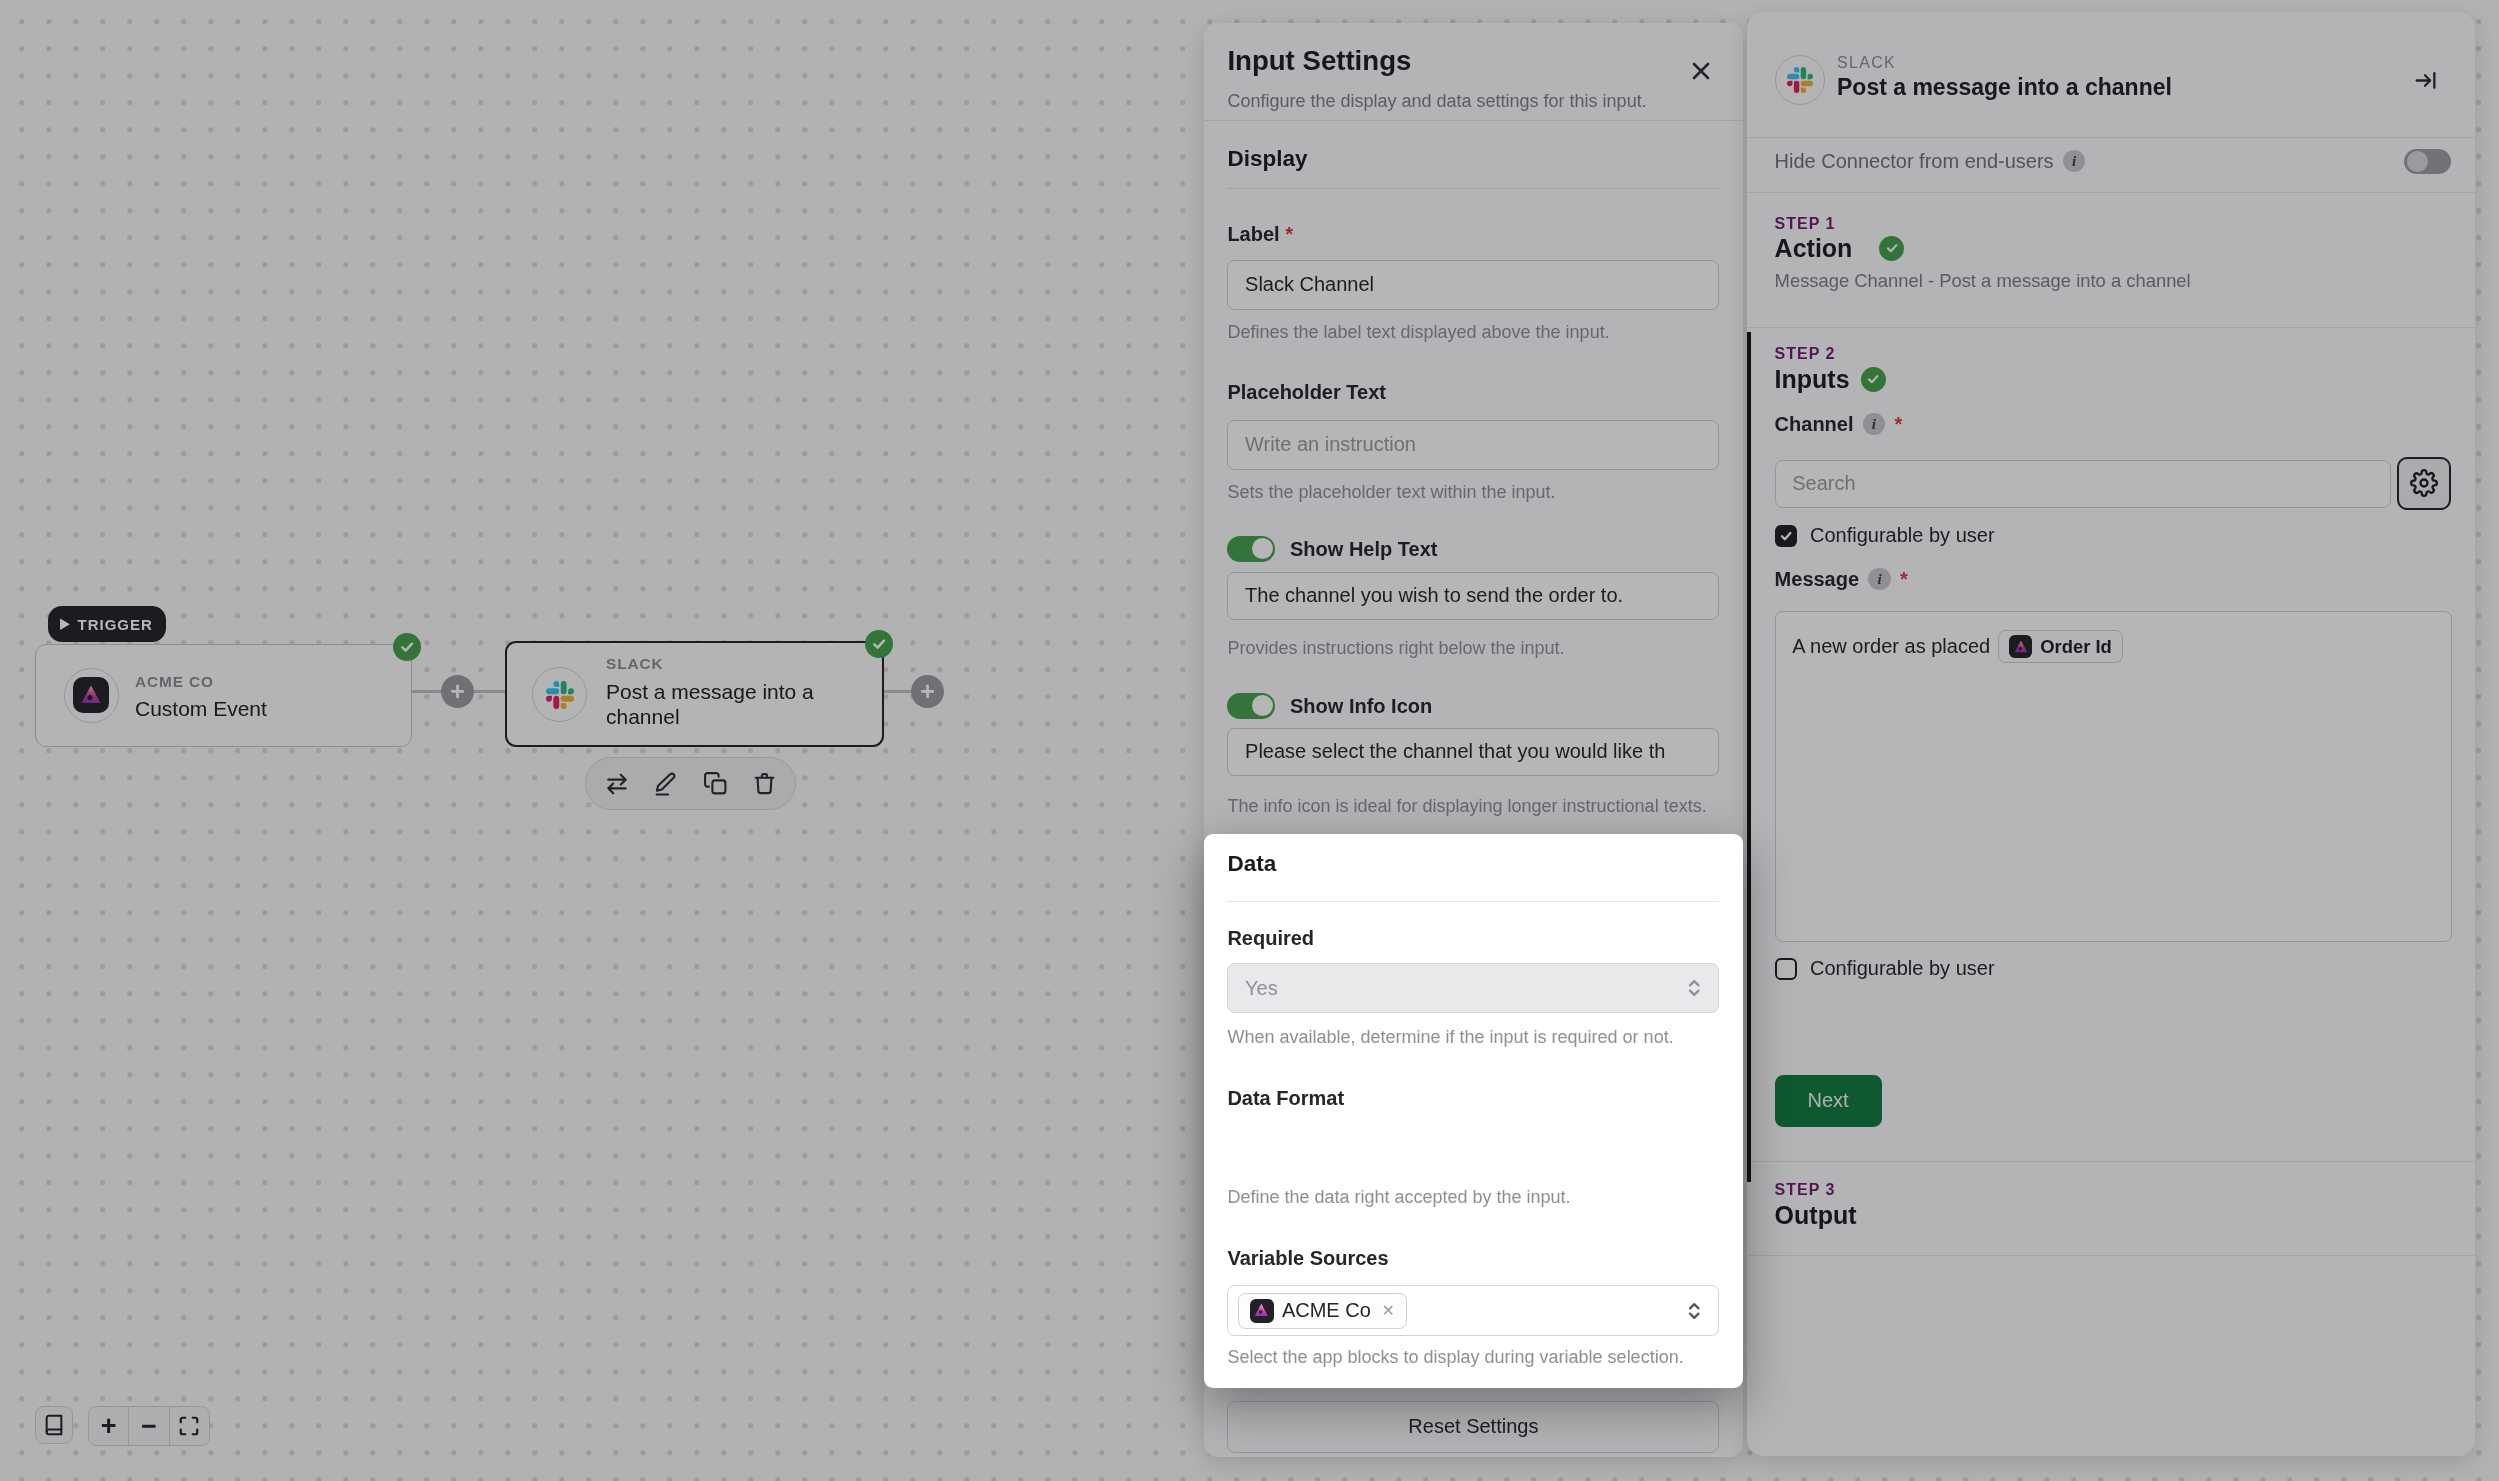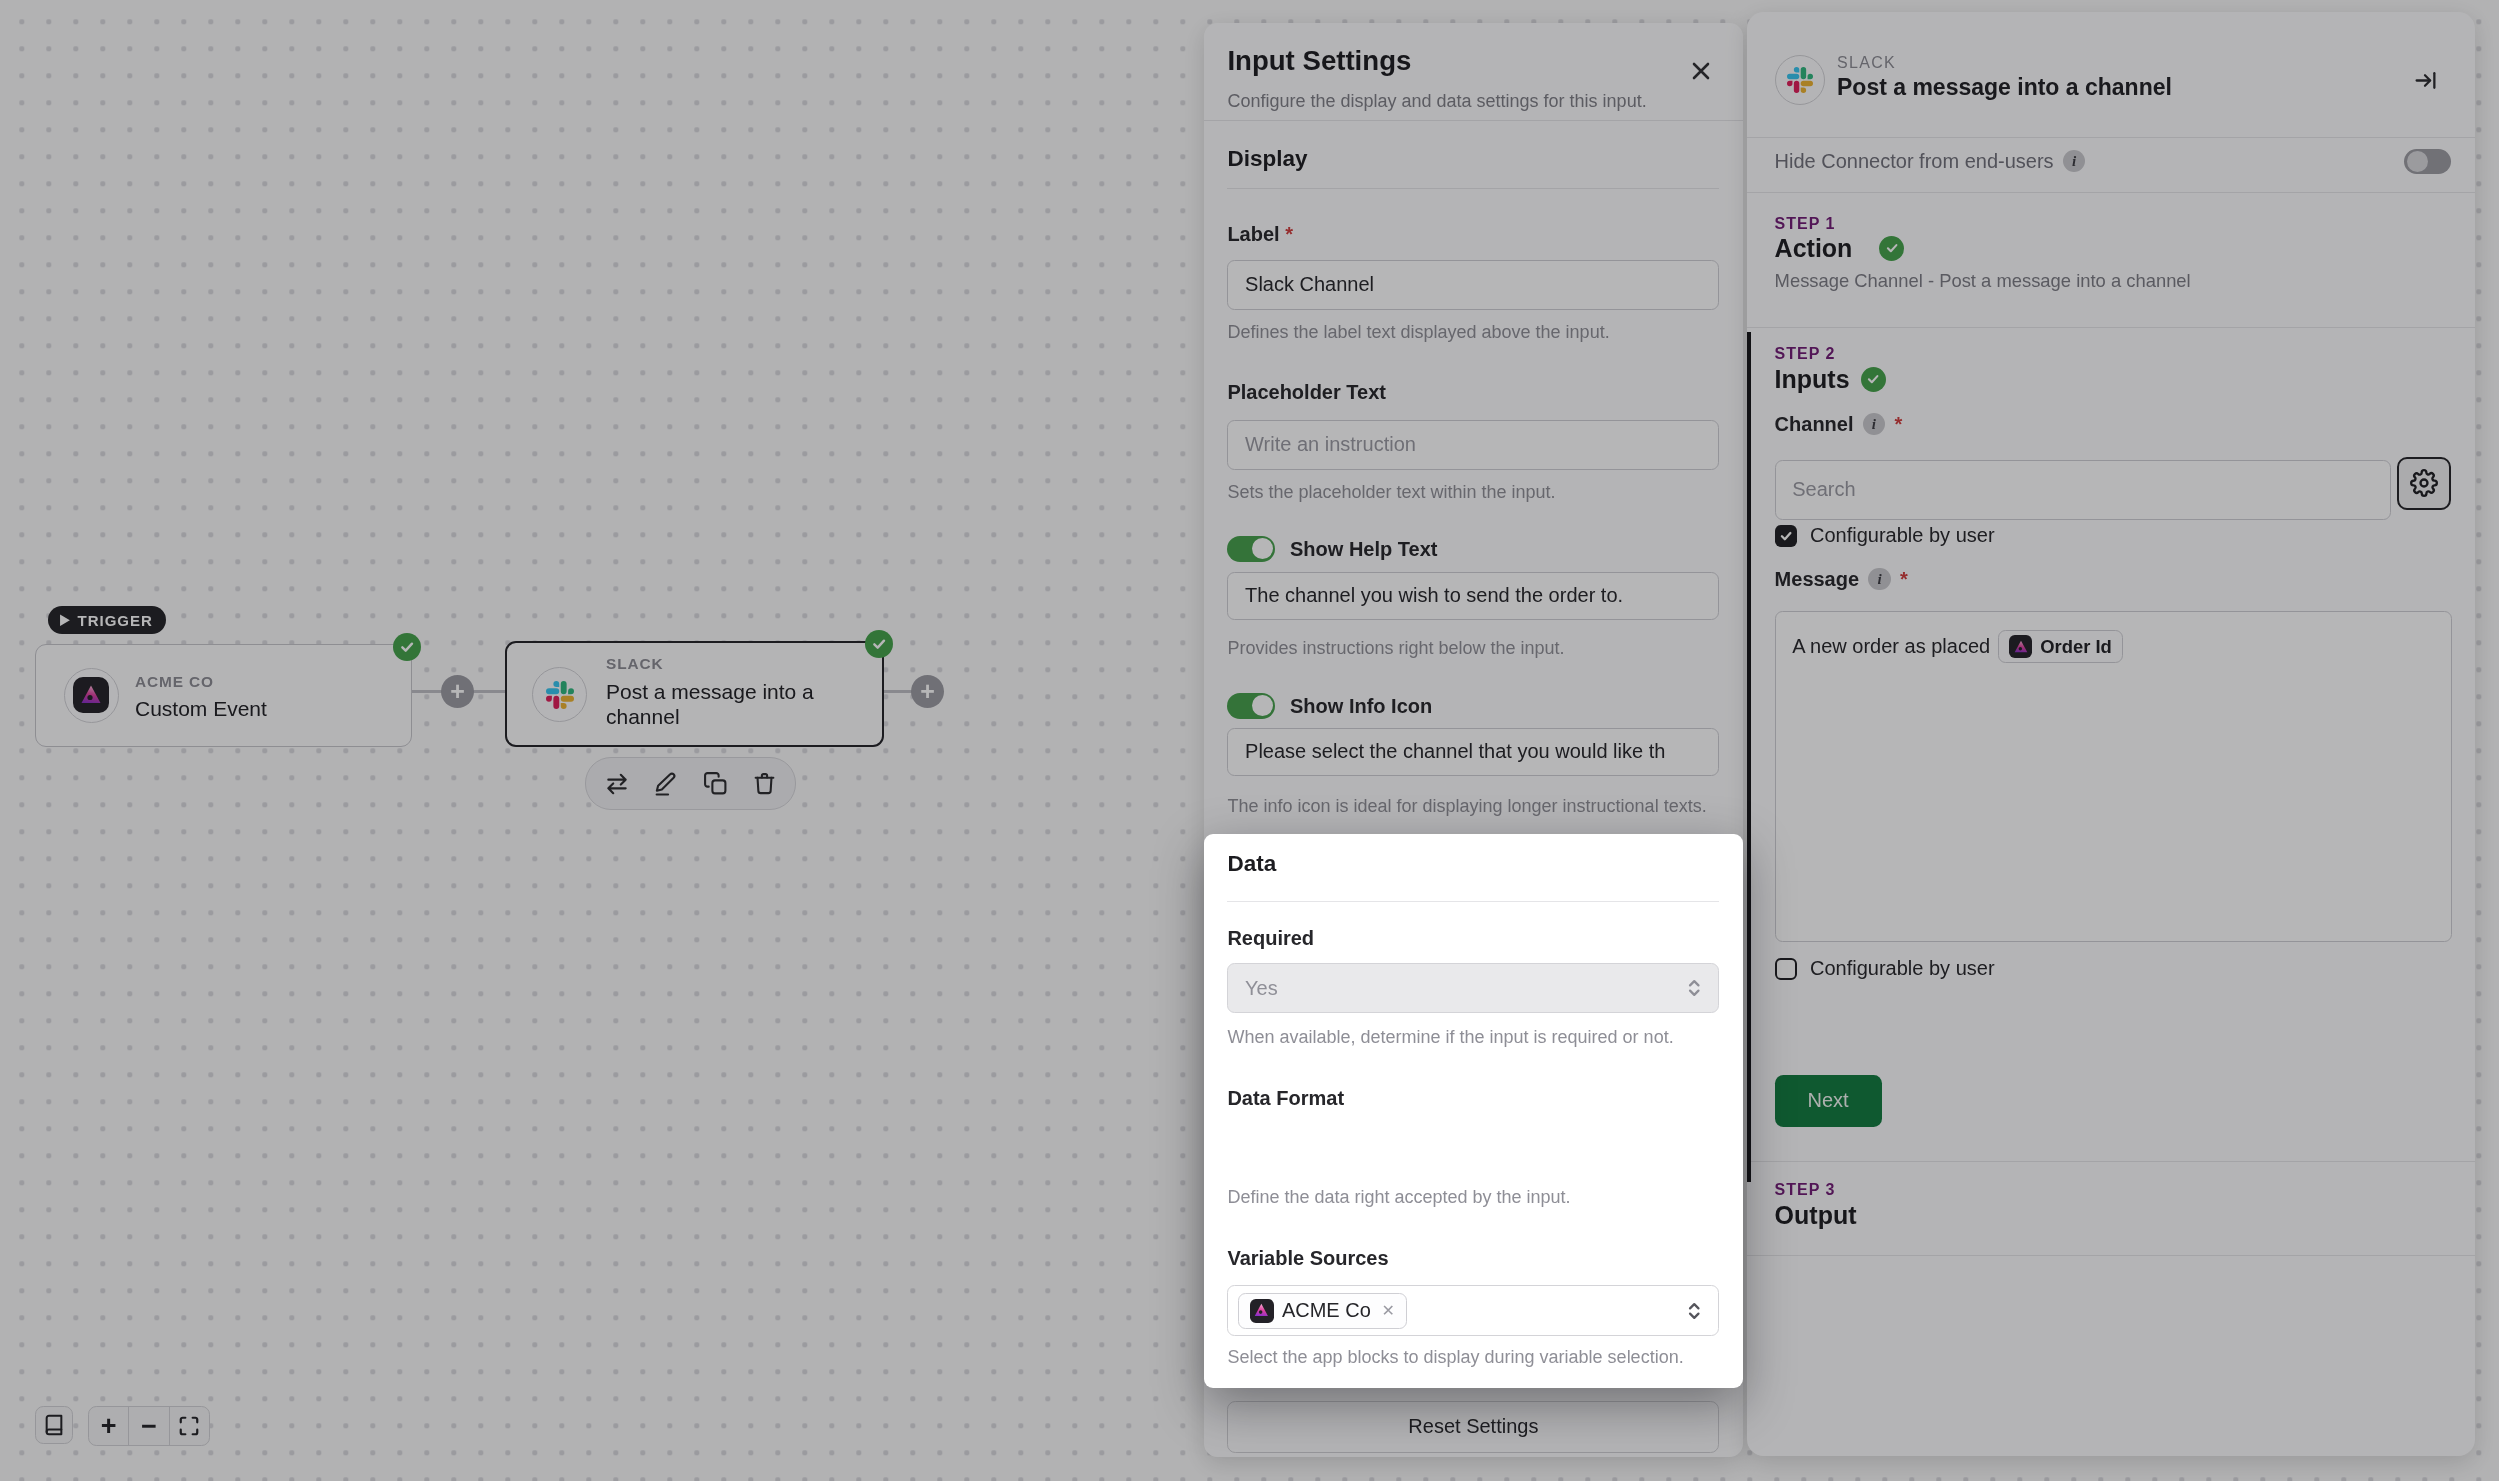--- a/index.html
+++ b/index.html
@@ -7,21 +7,21 @@
        font-family:"Liberation Sans",sans-serif;background:#fafafa;color:#202024;}
   .abs{position:absolute;}
   
   .dots{position:absolute;inset:0;z-index:0;
         background-image:radial-gradient(circle,#d9d9dd 2.5px,transparent 3px);
         background-size:27px 27px;background-position:8.3px 8.3px;}
   
   .overlay{position:absolute;inset:0;background:rgba(12,12,15,0.30);z-index:40;}
 
   
-  .trigger-pill{left:48px;top:606px;height:28px;z-index:10;background:#232327;border-radius:14px;
+  .trigger-pill{left:48px;top:606px;height:36px;z-index:10;background:#232327;border-radius:14px;
     display:flex;align-items:center;gap:7.5px;padding:0 13.4px 0 11px;color:#fff;
     font-size:15px;font-weight:bold;letter-spacing:1px;}
   .node{position:absolute;z-index:10;background:#fcfcfd;border-radius:11px;}
   .node.plain{border:1.7px solid #c6c6cb;}
   .node.selected{border:2.9px solid #232327;}
   .ring{position:absolute;border-radius:50%;border:1.7px solid #d2d2d6;background:#fdfdfe;
         display:flex;align-items:center;justify-content:center;}
   .acme-logo{background:#232127;display:flex;align-items:center;justify-content:center;}
   .overline{position:absolute;font-size:15.4px;font-weight:bold;letter-spacing:0.9px;color:#8b8b93;}
   .node-title{position:absolute;font-size:21px;color:#202024;}
@@ -82,21 +82,21 @@
   .co-overline{position:absolute;left:90px;top:42px;font-size:16px;letter-spacing:1.3px;color:#8b8b93;}
   .co-title{position:absolute;left:90px;top:62px;font-size:23px;font-weight:bold;color:#202024;}
   .step-ov{position:absolute;left:27.6px;font-size:16px;font-weight:bold;letter-spacing:1px;color:#701a75;}
   .step-name{position:absolute;left:27.6px;font-size:25px;font-weight:bold;color:#1c1c20;display:flex;align-items:center;gap:11px;}
   .step-desc{position:absolute;left:27.6px;font-size:18.4px;color:#7c7c84;}
   .co-label{position:absolute;left:27.6px;font-size:20px;font-weight:bold;color:#26262a;display:flex;align-items:center;gap:9.2px;}
   .cb{position:absolute;left:27.6px;width:22.5px;height:22.5px;border-radius:5.8px;box-sizing:border-box;}
   .cb.checked{background:#1f1f23;display:flex;align-items:center;justify-content:center;}
   .cb.un{border:2.5px solid #1f1f23;background:#fff;}
   .cb-label{position:absolute;left:63px;font-size:20px;color:#26262a;}
-  .search-input{position:absolute;left:27.6px;top:448px;width:616px;height:60px;box-sizing:border-box;
+  .search-input{position:absolute;left:27.6px;top:448px;width:616px;height:48px;box-sizing:border-box;
     background:#fff;border:1.7px solid #cfcfd4;border-radius:7.5px;padding:0 16.7px;font-family:inherit;font-size:20px;color:#26262a;}
   .search-input::placeholder{color:#9a9aa2;opacity:1;}
   .gear-btn{position:absolute;left:650px;top:445px;width:54px;height:53px;background:#efeff1;
     border:2.5px solid #232327;border-radius:10px;display:flex;align-items:center;justify-content:center;padding:0;}
   .msgbox{position:absolute;left:27.6px;top:599px;width:677px;height:331px;box-sizing:border-box;
     background:#fff;border:1.7px solid #cfcfd4;border-radius:7.5px;padding:18.4px 16.7px;}
   .msg-line{display:flex;align-items:center;gap:8.3px;font-size:20px;color:#26262a;}
   .next-btn{position:absolute;left:27.6px;top:1063px;width:107px;height:52px;background:#107a3e;
     border:none;border-radius:8.3px;color:#f2f6f3;font-family:inherit;font-size:20px;}
   .active-bar{position:absolute;left:0;top:320px;width:4.2px;height:850px;background:#151517;z-index:21;}

